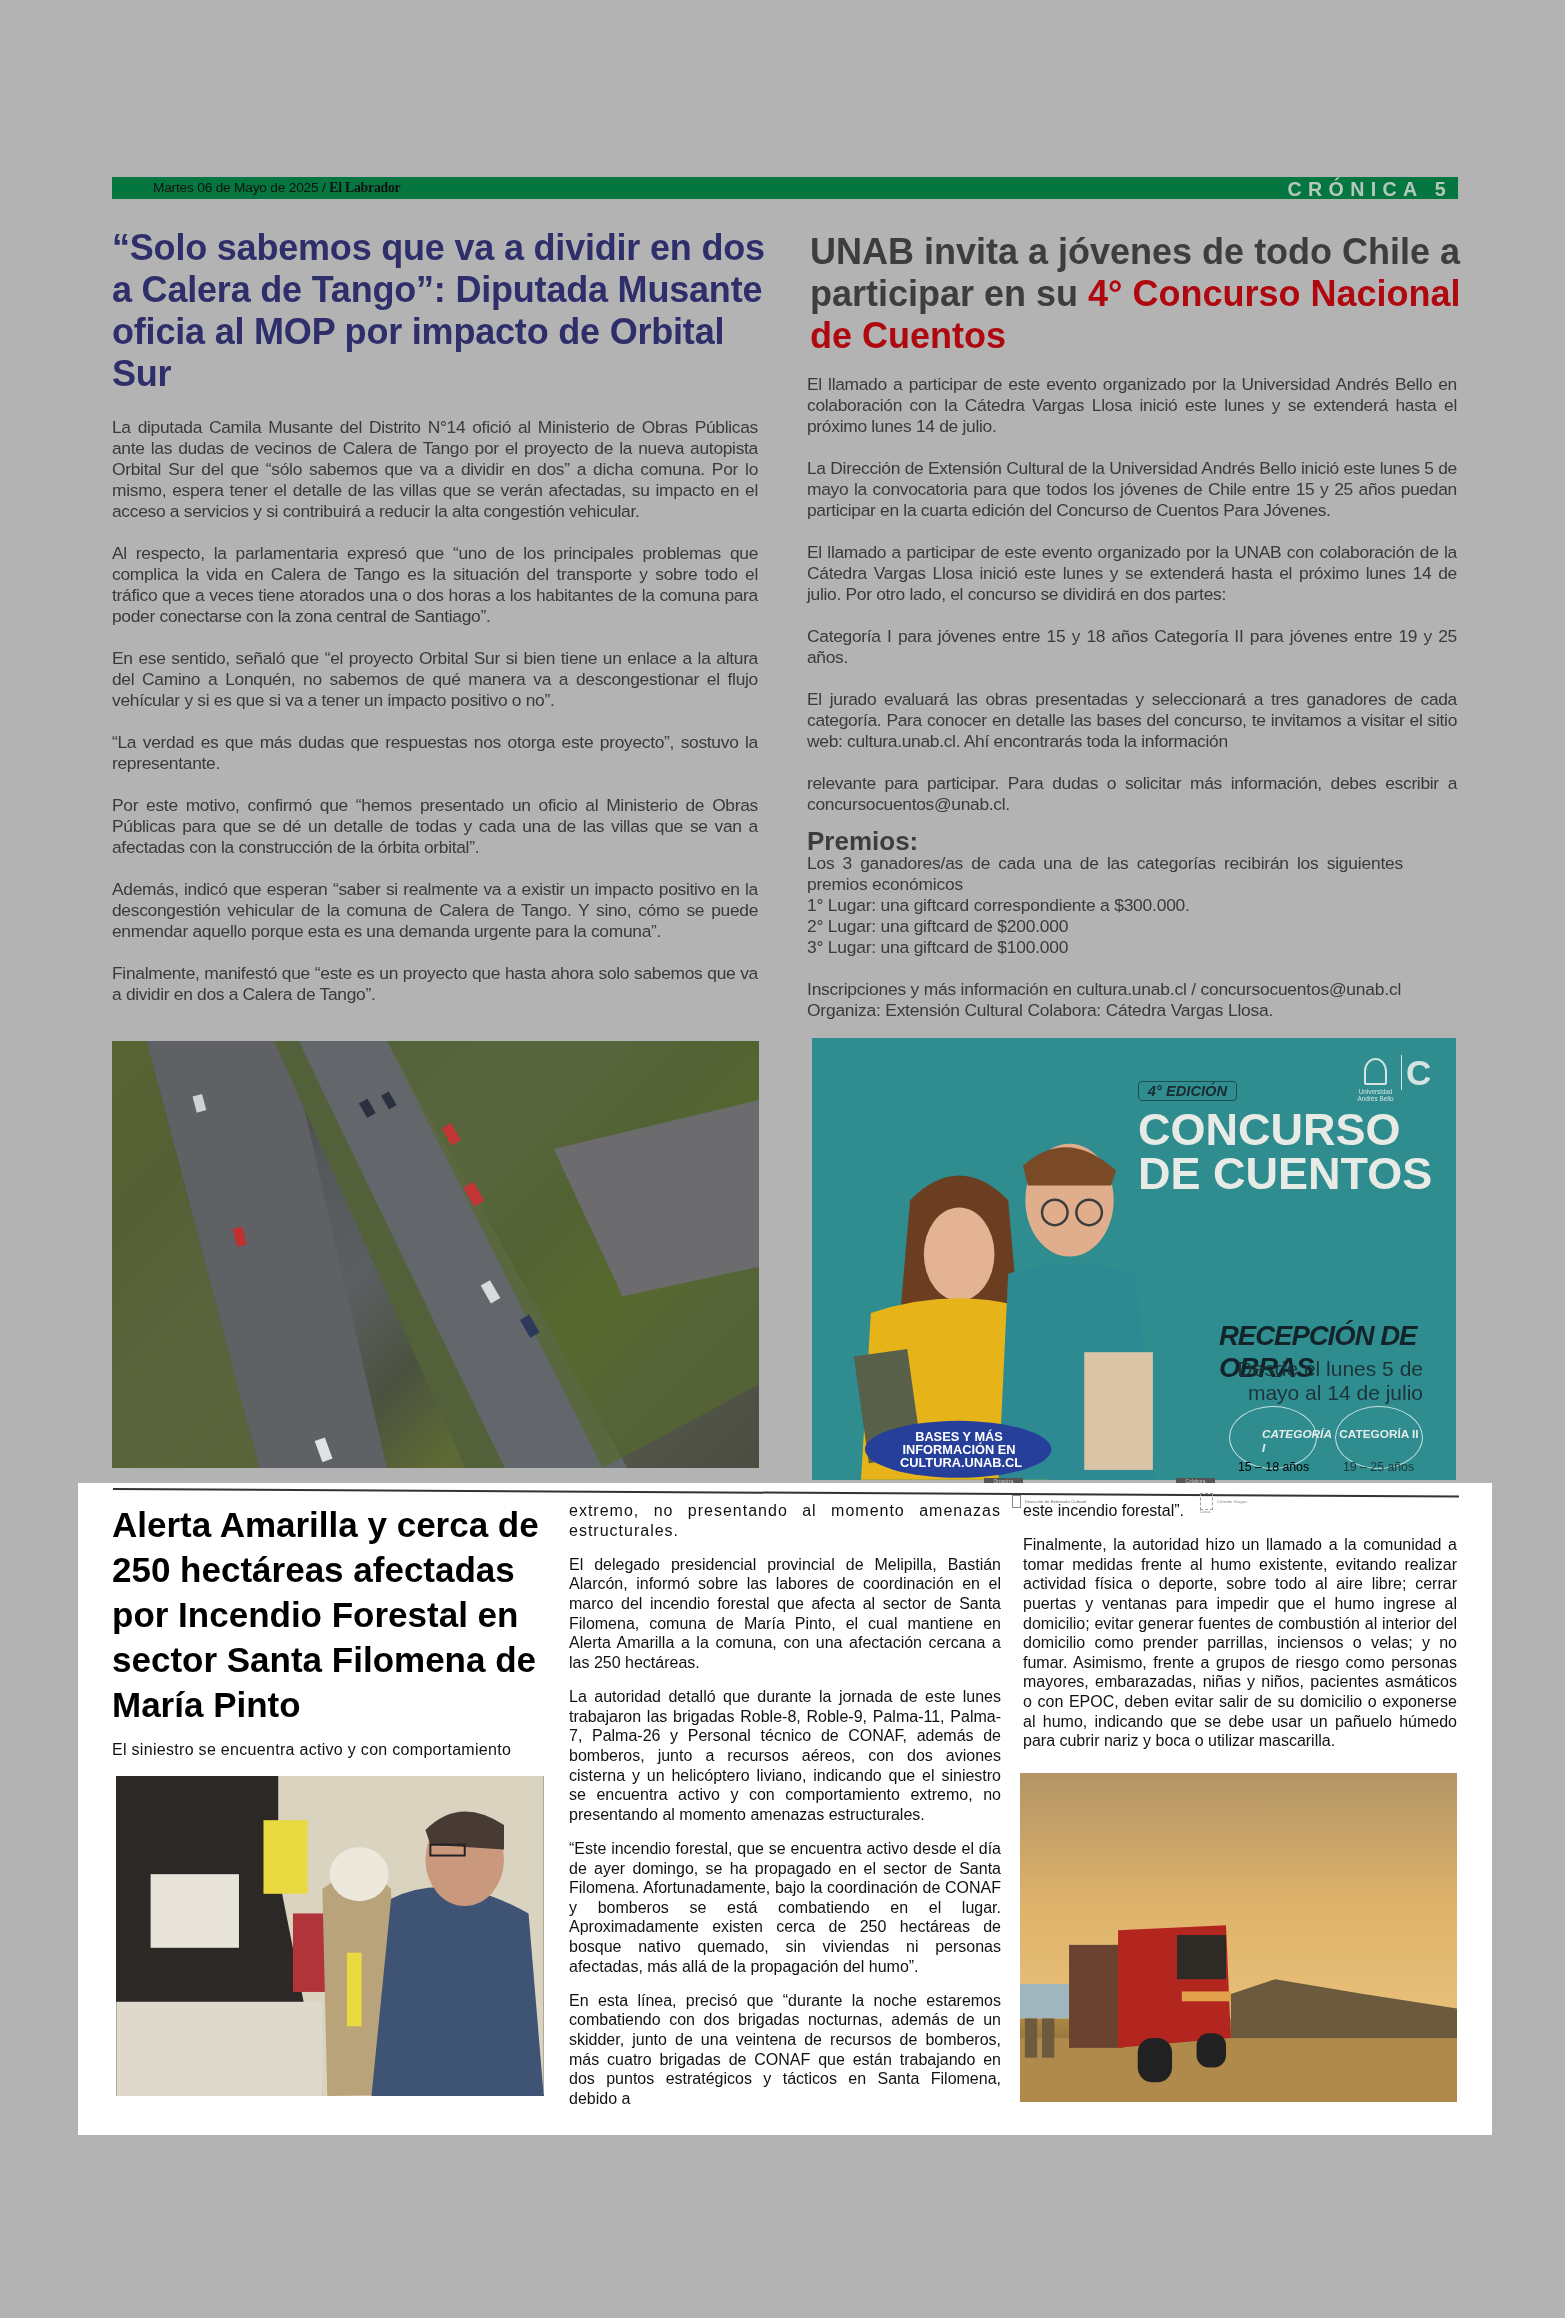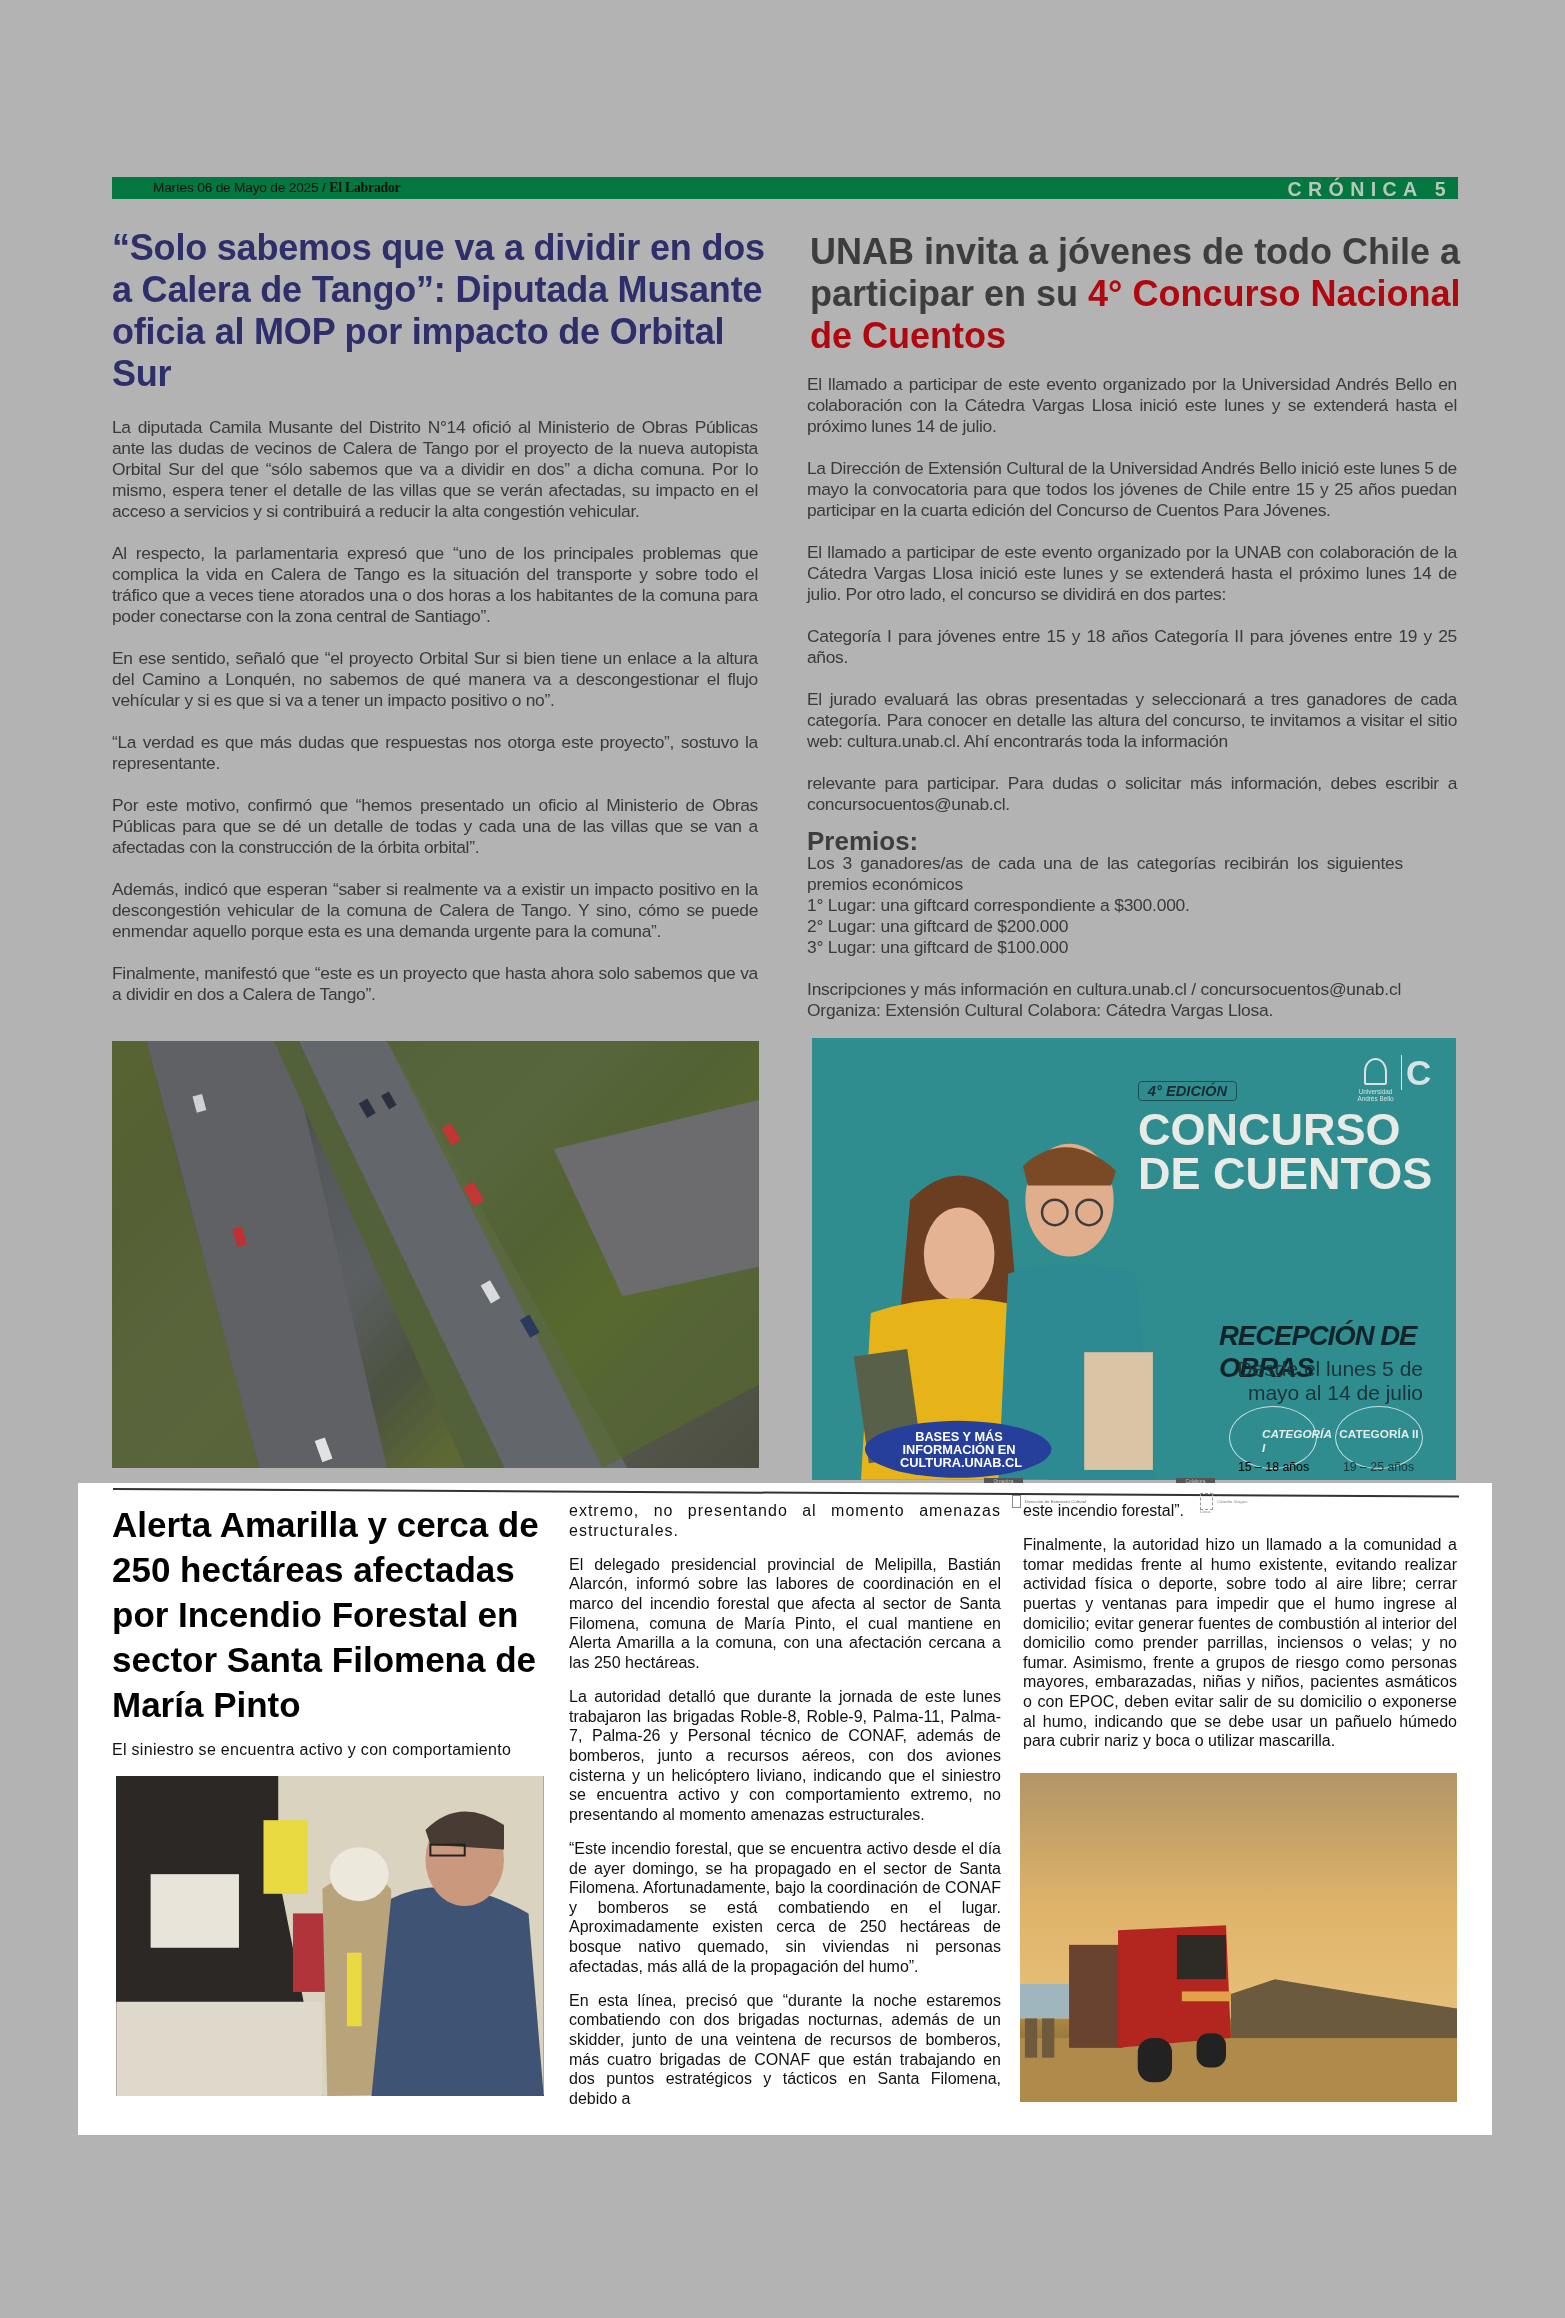--- a/index.html
+++ b/index.html
@@ -89,21 +89,21 @@
     <rect x="420" y="810" width="22" height="46" fill="#e0e2e4" transform="rotate(-20 431 833)"></rect>
   </svg>
 </div>
 
 <h1 class="abs h1-right"><span>UNAB invita a jóvenes de todo Chile a participar en su </span><span class="red">4° Concurso Nacional de Cuentos</span></h1>
 <div class="abs body-right col">
   <p>El llamado a participar de este evento organizado por la Universidad Andrés Bello en colaboración con la Cátedra Vargas Llosa inició este lunes y se extenderá hasta el próximo lunes 14 de julio.</p>
   <p>La Dirección de Extensión Cultural de la Universidad Andrés Bello inició este lunes 5 de mayo la convocatoria para que todos los jóvenes de Chile entre 15 y 25 años puedan participar en la cuarta edición del Concurso de Cuentos Para Jóvenes.</p>
   <p>El llamado a participar de este evento organizado por la UNAB con colaboración de la Cátedra Vargas Llosa inició este lunes y se extenderá hasta el próximo lunes 14 de julio. Por otro lado, el concurso se dividirá en dos partes:</p>
   <p>Categoría I para jóvenes entre 15 y 18 años Categoría II para jóvenes entre 19 y 25 años.</p>
-  <p>El jurado evaluará las obras presentadas y seleccionará a tres ganadores de cada categoría. Para conocer en detalle las altura del concurso, te invitamos a visitar el sitio web: cultura.unab.cl. Ahí encontrarás toda la información</p>
+  <p>El jurado evaluará las obras presentadas y seleccionará a tres ganadores de cada categoría. Para conocer en detalle las bases del concurso, te invitamos a visitar el sitio web: cultura.unab.cl. Ahí encontrarás toda la información</p>
   <p style="margin-bottom:13.7px">relevante para participar. Para dudas o solicitar más información, debes escribir a concursocuentos@unab.cl.</p>
   <div class="prem">
     <h2 class="premios-h">Premios:</h2>
     <p style="padding-right:54px">Los 3 ganadores/as de cada una de las categorías recibirán los siguientes premios económicos</p>
     <p>1° Lugar: una giftcard correspondiente a $300.000.</p>
     <p>2° Lugar: una giftcard de $200.000</p>
     <p>3° Lugar: una giftcard de $100.000</p>
     <p style="height:20.6px"></p>
     <p>Inscripciones y más información en cultura.unab.cl / concursocuentos@unab.cl</p>
     <p>Organiza: Extensión Cultural Colabora: Cátedra Vargas Llosa.</p>

